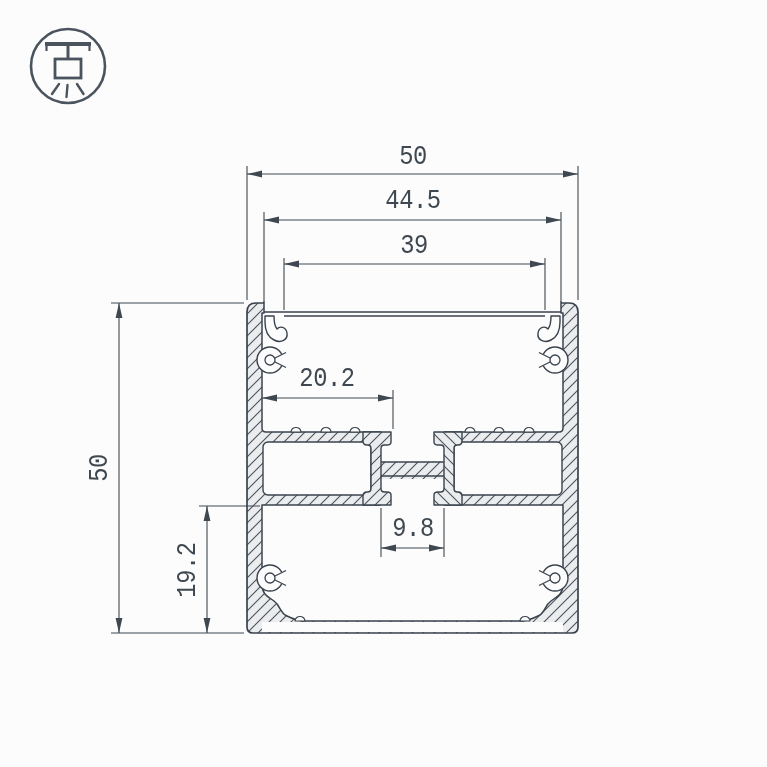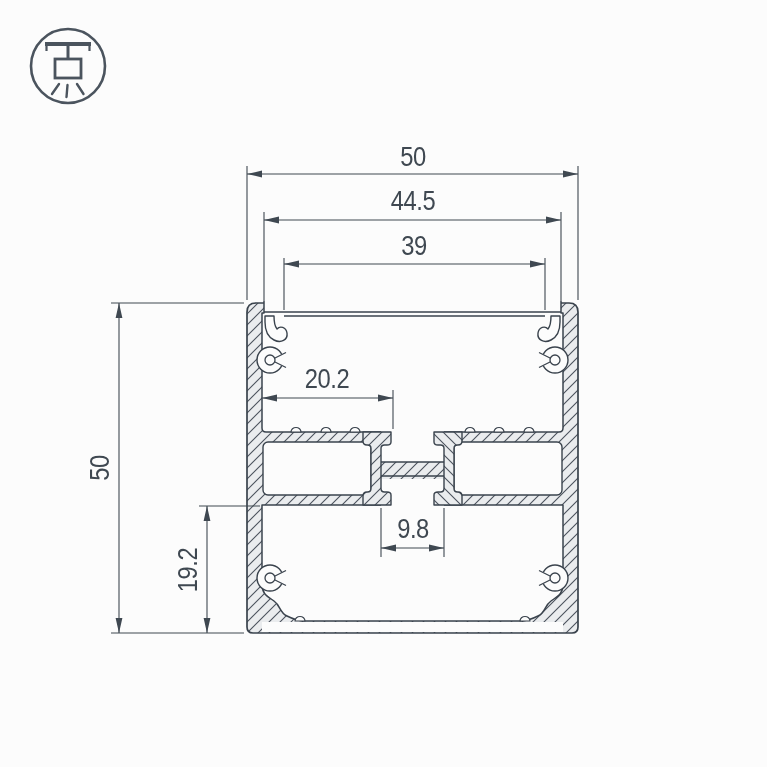--- a/index.html
+++ b/index.html
@@ -5,20 +5,21 @@
   html, body {
     margin: 0; padding: 0;
     background: #fcfcfc;
     font-family: "Liberation Sans", sans-serif;
   }
   #stage {
     position: relative;
     width: 767px; height: 767px;
     background: #fcfcfc;
     overflow: hidden;
+    font-family: Liberation Mono, monospace;
   }
   #drawing-svg { position: absolute; left: 0; top: 0; }
   .dim-label {
     position: absolute;
     font-size: 27px;
     font-weight: 400;
     color: #3f4851;
     letter-spacing: -0.5px;
     white-space: nowrap;
     transform: translate(-50%, -50%) scaleX(0.88);

